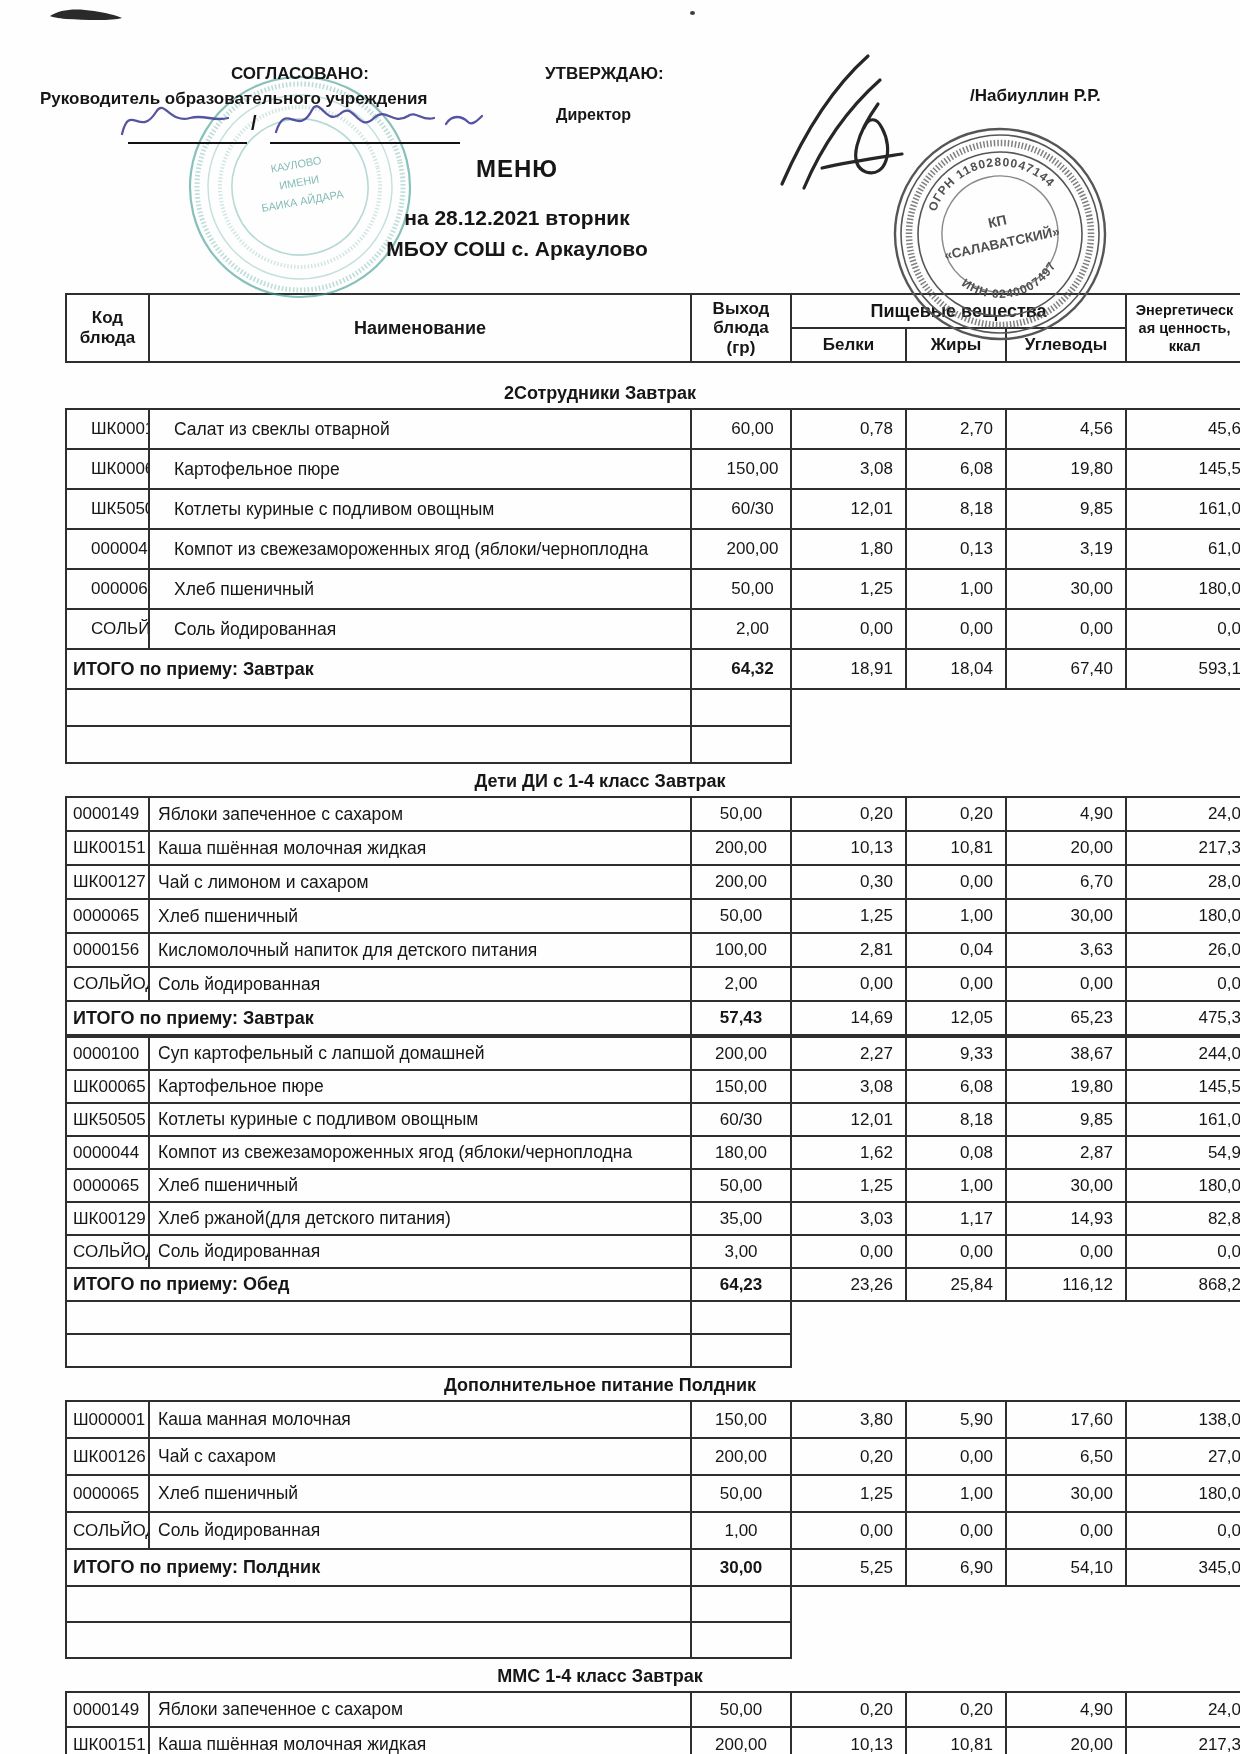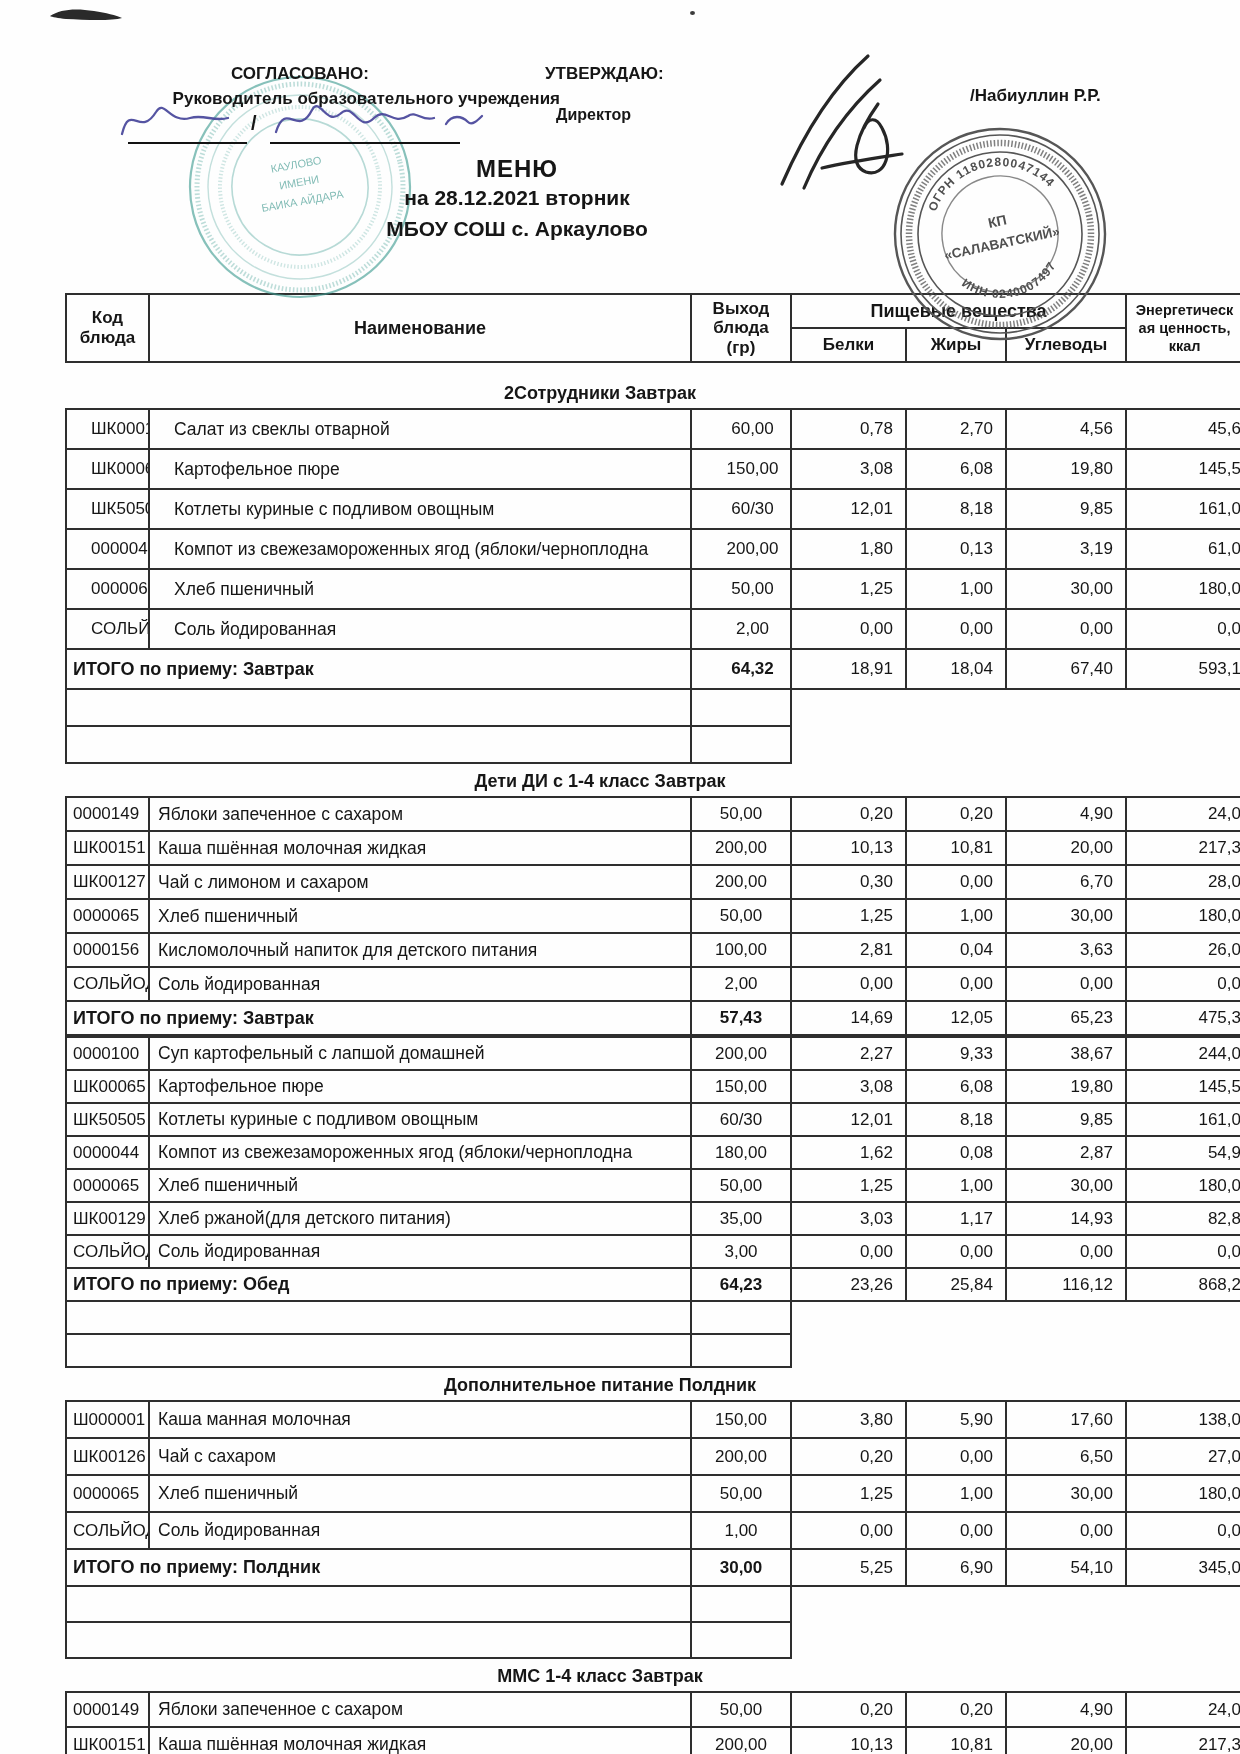--- a/index.html
+++ b/index.html
@@ -3,30 +3,30 @@
 <meta charset="utf-8">
 <style>
   html,body{margin:0;padding:0;}
   body{
     width:1240px;height:1754px;position:relative;background:#fefefe;
     font-family:"Liberation Sans",sans-serif;color:#161616;overflow:hidden;
   }
   .top{position:absolute;left:0;top:0;width:1222px;height:293px;text-decoration:underline;}
   .abs{position:absolute;}
   .t-soglas{left:120px;top:64px;width:360px;text-align:center;font-size:17px;font-weight:bold;z-index:3;}
-  .t-ruk{left:40px;top:89px;width:520px;text-align:right;font-size:17px;font-weight:bold;z-index:3;}
+  .t-ruk{left:40px;top:89px;width:520px;text-align:left;font-size:17px;font-weight:bold;z-index:3;}
   .t-utv{left:545px;top:64px;font-size:17px;font-weight:bold;}
   .t-dir{left:556px;top:106px;font-size:16px;font-weight:bold;}
   .t-nab{left:970px;top:86px;font-size:17px;font-weight:bold;z-index:3;}
   .sig-line{border-bottom:2.5px solid #121212;height:24px;z-index:3;}
   .sig-slash{left:251px;top:112px;font-size:20px;font-weight:bold;z-index:3;}
   .dot{left:690px;top:11px;width:5px;height:4px;background:#3c3c3c;border-radius:50%;}
   .titleblock{left:217px;top:155px;width:600px;text-align:center;z-index:3;}
   .title1{font-size:24px;font-weight:bold;letter-spacing:1px;}
-  .title2{font-size:21px;font-weight:bold;margin-top:3px;}
+  .title2{font-size:21px;font-weight:bold;margin-top:23px;}
   .title3{font-size:21px;font-weight:bold;margin-top:7px;}
   .sheet{position:absolute;left:65px;top:293px;width:1175px;overflow:hidden;}
   table{border-collapse:collapse;table-layout:fixed;width:1200px;}
   td{border:2px solid #2e2e2e;overflow:hidden;}
   .hdr td{text-align:center;vertical-align:middle;}
   .hdr .h-big{font-size:18px;font-weight:bold;}
   .hdr .h-mid{font-size:17px;font-weight:bold;white-space:pre-line;line-height:1.15;}
   .hdr .h-sub{font-size:17px;font-weight:bold;height:30px;}
   .hdr .h-kcal{font-size:14.5px;font-weight:bold;white-space:pre-line;line-height:1.25;padding-right:24px;}
   .hdr .r1{height:34px;}

